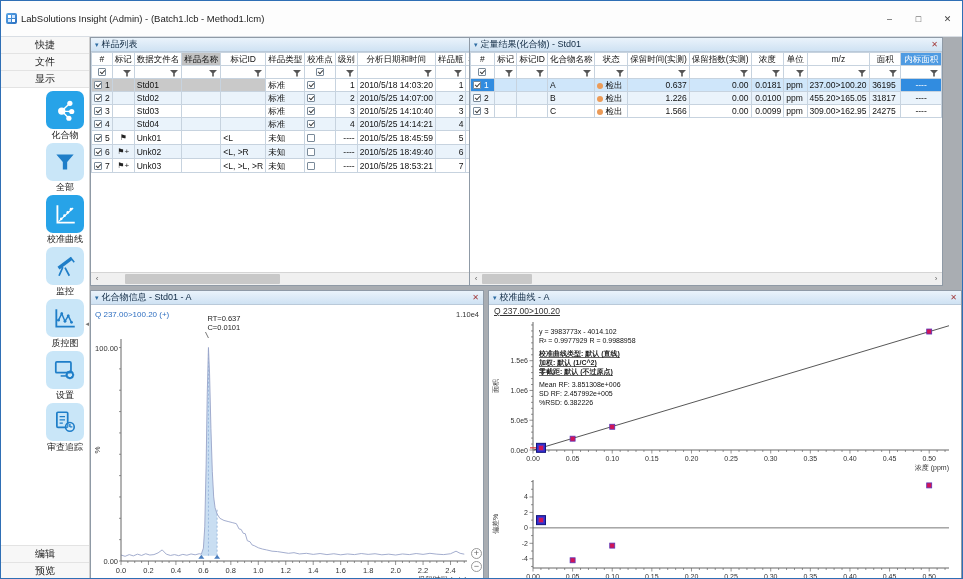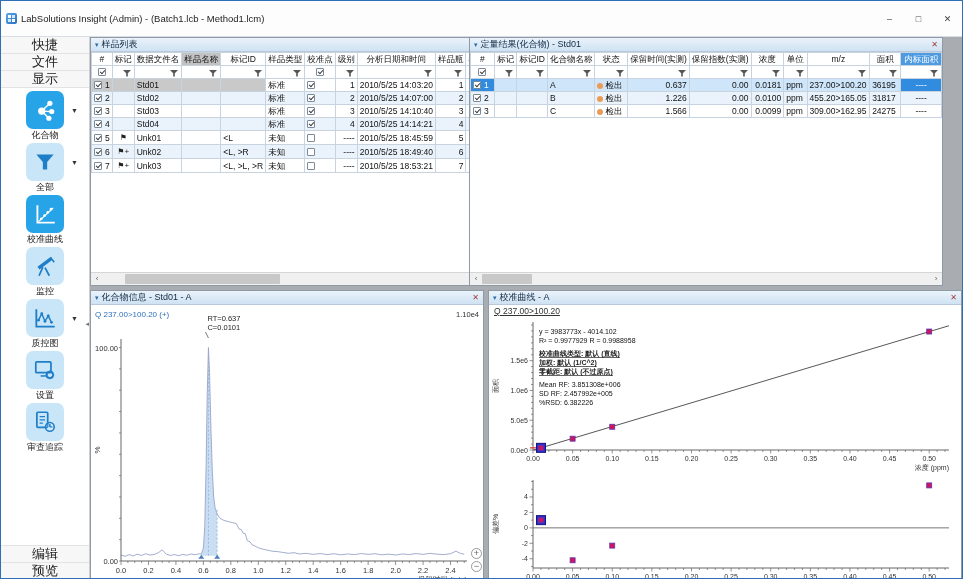--- a/index.html
+++ b/index.html
@@ -12,22 +12,22 @@
     linear-gradient(#fff,#fff) left top/3px 3px no-repeat,
     linear-gradient(#cfe6ff,#cfe6ff) right top/3px 3px no-repeat,
     linear-gradient(#cfe6ff,#cfe6ff) left bottom/3px 3px no-repeat,
     linear-gradient(#fff,#fff) right bottom/3px 3px no-repeat;}
   .wtitle{font-size:9.5px;color:#222;flex:1;}
   .wbtns{display:flex;height:100%;}
   .wbtn{width:29px;height:100%;display:flex;align-items:center;justify-content:center;font-size:9px;color:#444;}
   
   .app{display:flex;height:559px;}
   .sidebar{width:89px;background:#fff;border-right:1px solid #cfcfcf;display:flex;flex-direction:column;position:relative;}
-  .smenu{height:17px;line-height:16px;text-align:center;font-size:13px;color:#222;background:#f7f7f7;border-bottom:1px solid #e3e3e3;}
-  .sb-tools{flex:1;overflow:hidden;padding-top:3px;}
+  .smenu{height:17px;line-height:16px;text-align:center;font-size:10px;color:#222;background:#f7f7f7;border-bottom:1px solid #e3e3e3;}
+  .sb-tools{flex:1;overflow:hidden;padding-top:3px;margin-left:20px;}
   .tool{position:relative;width:88px;margin-bottom:3px;text-align:center;cursor:default;}
   .tool .ic{width:38px;height:38px;border-radius:7px;margin:0 auto;display:flex;align-items:center;justify-content:center;}
   .ic.bright{background:#27a3e8;}
   .ic.light{background:#c9e6f8;}
   .tool .lb{font-size:9px;color:#222;margin-top:1px;line-height:10px;}
   .dd{position:absolute;right:11px;top:16px;font-size:7px;color:#333;}
   .sb-bottom{margin-top:auto;}
   .sb-bottom .smenu{border-top:1px solid #e3e3e3;border-bottom:none;background:#f7f7f7;}
   .collapse-handle{position:absolute;right:0;top:283px;font-size:7px;color:#777;}
   .main{flex:1;position:relative;background:#a9adb2;}
@@ -268,21 +268,21 @@
               <tbody>
                 <tr>
                   <td class="gsel" style="text-align: left;"><span class="cb on"></span><span class="rownum">1</span></td>
                   <td class="gsel" style="text-align: center;"></td>
                   <td class="gsel" style="text-align: left;">Std01</td>
                   <td class="gsel" style="text-align: left;"></td>
                   <td class="gsel" style="text-align: left;"></td>
                   <td style="text-align: left;">标准</td>
                   <td style="text-align: left;"><span class="cb on"></span></td>
                   <td style="text-align: right;">1</td>
-                  <td style="text-align: left;">2010/5/25 14:03:20</td>
+                  <td style="text-align: left;">2010/5/18 14:03:20</td>
                   <td style="text-align: right;">1</td>
                   <td style="text-align: left;">1</td>
                 </tr>
                 <tr class="alt">
                   <td style="text-align: left;"><span class="cb on"></span><span class="rownum">2</span></td>
                   <td style="text-align: center;"></td>
                   <td style="text-align: left;">Std02</td>
                   <td style="text-align: left;"></td>
                   <td style="text-align: left;"></td>
                   <td style="text-align: left;">标准</td>

